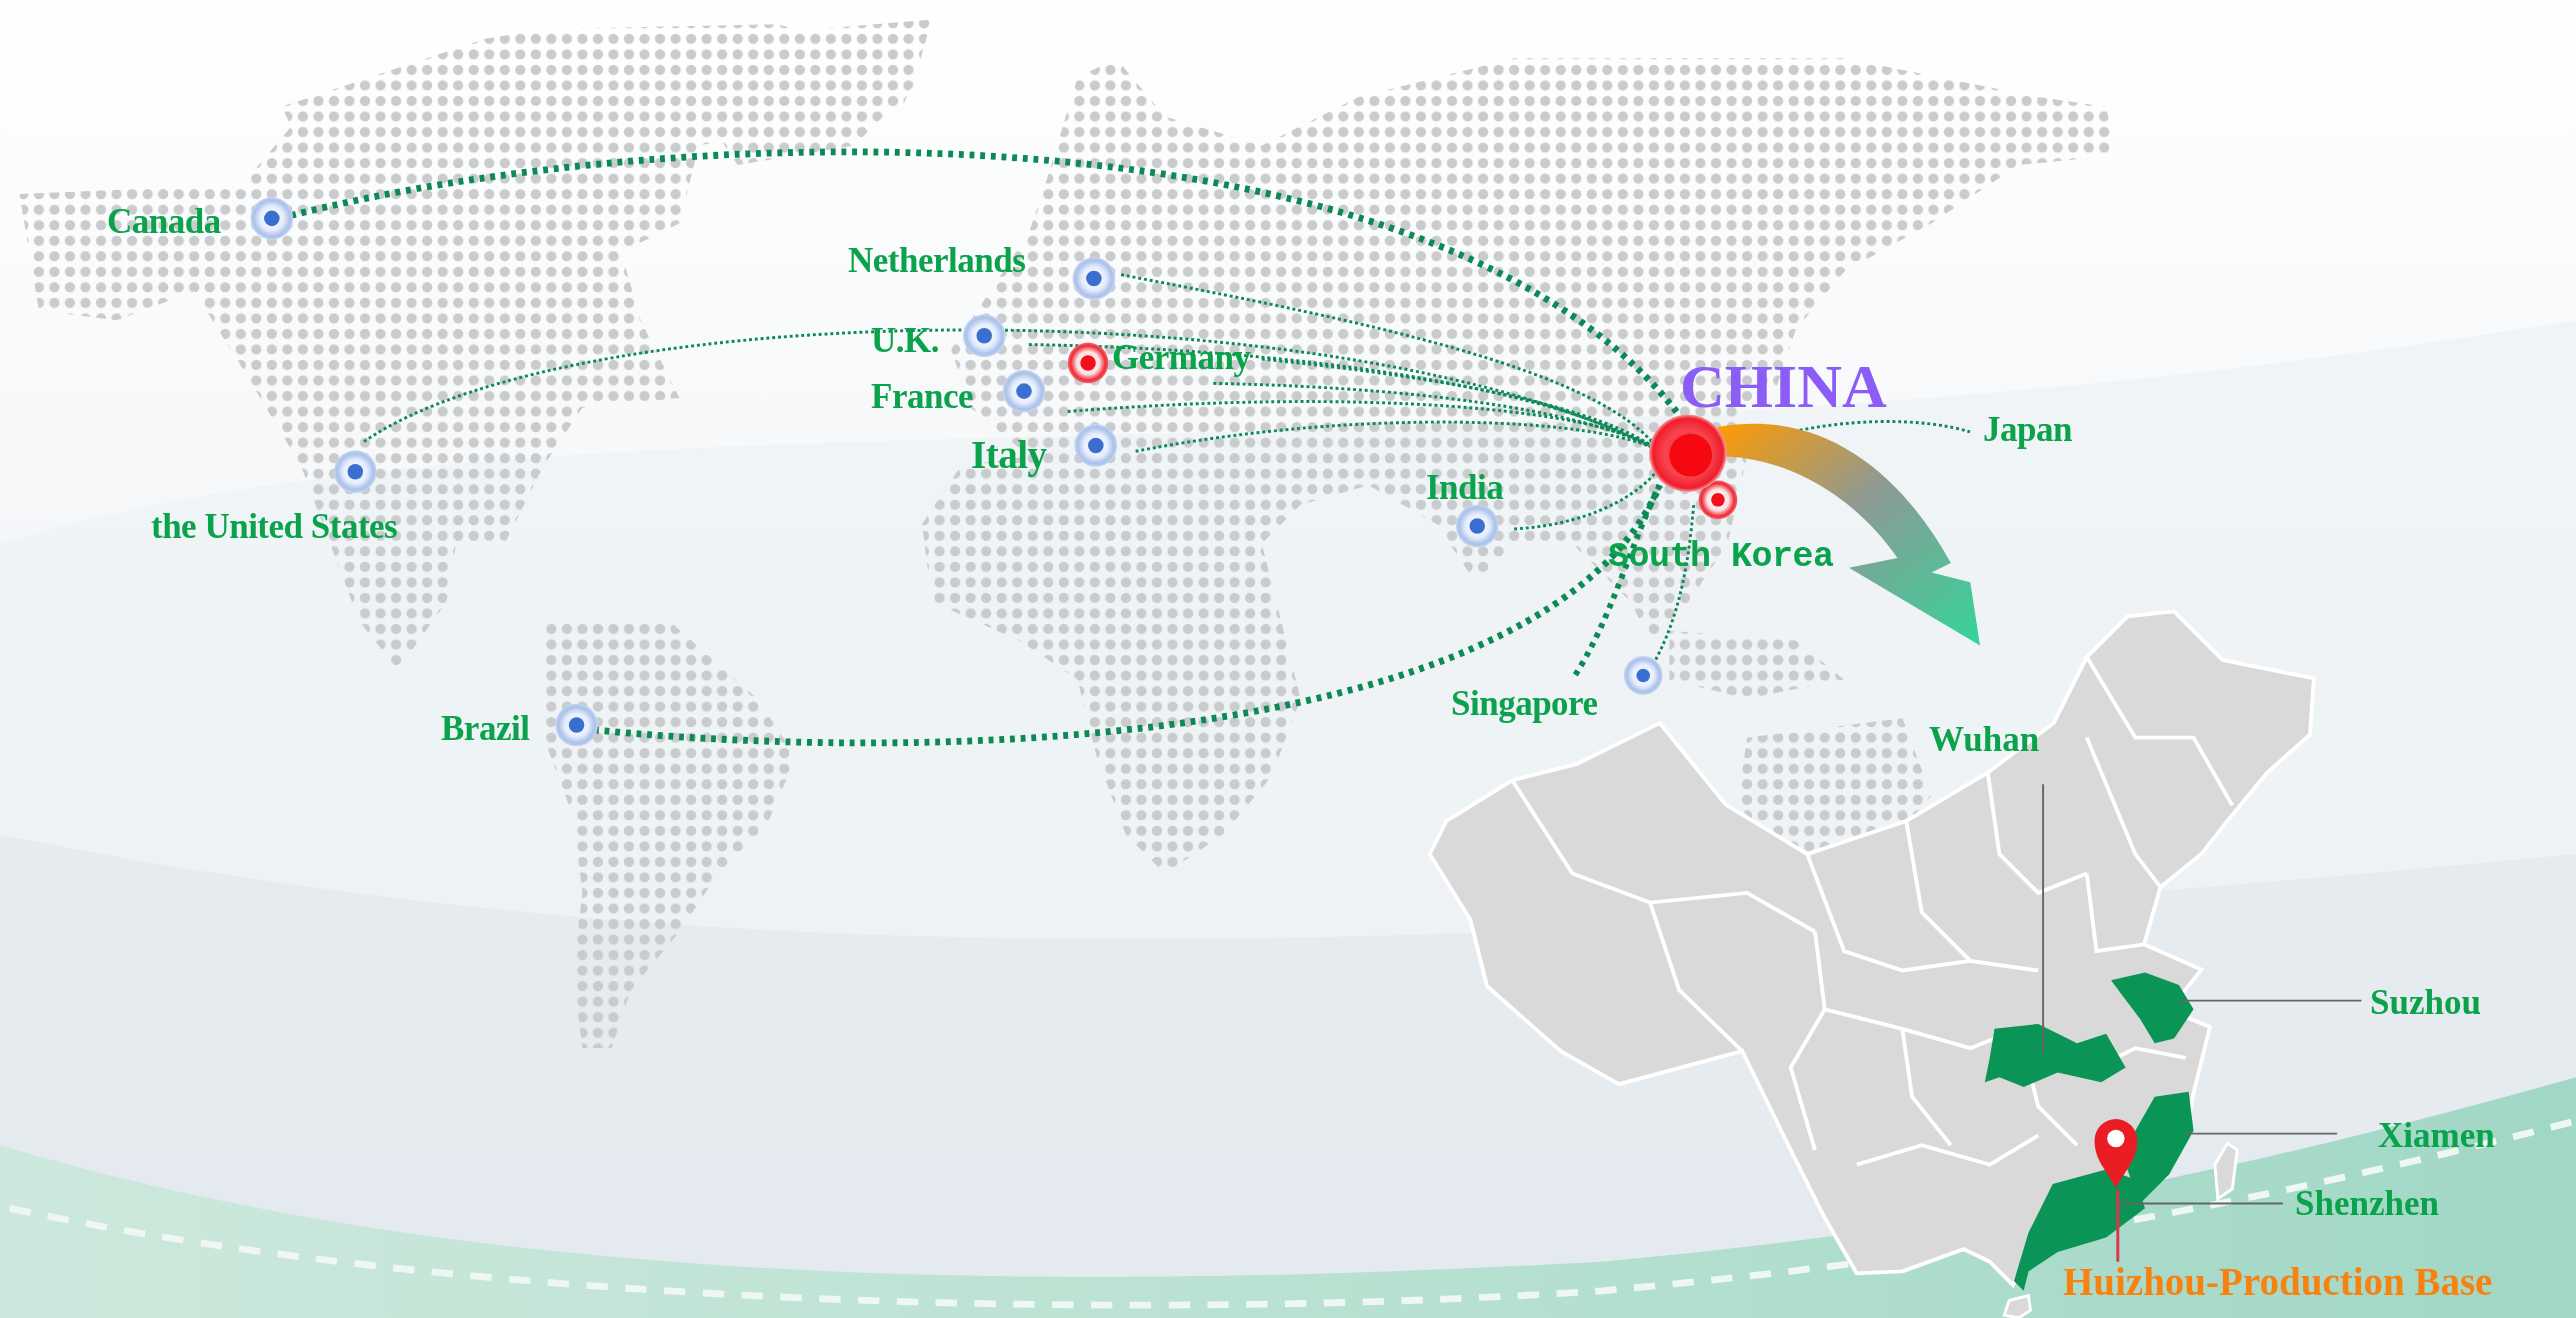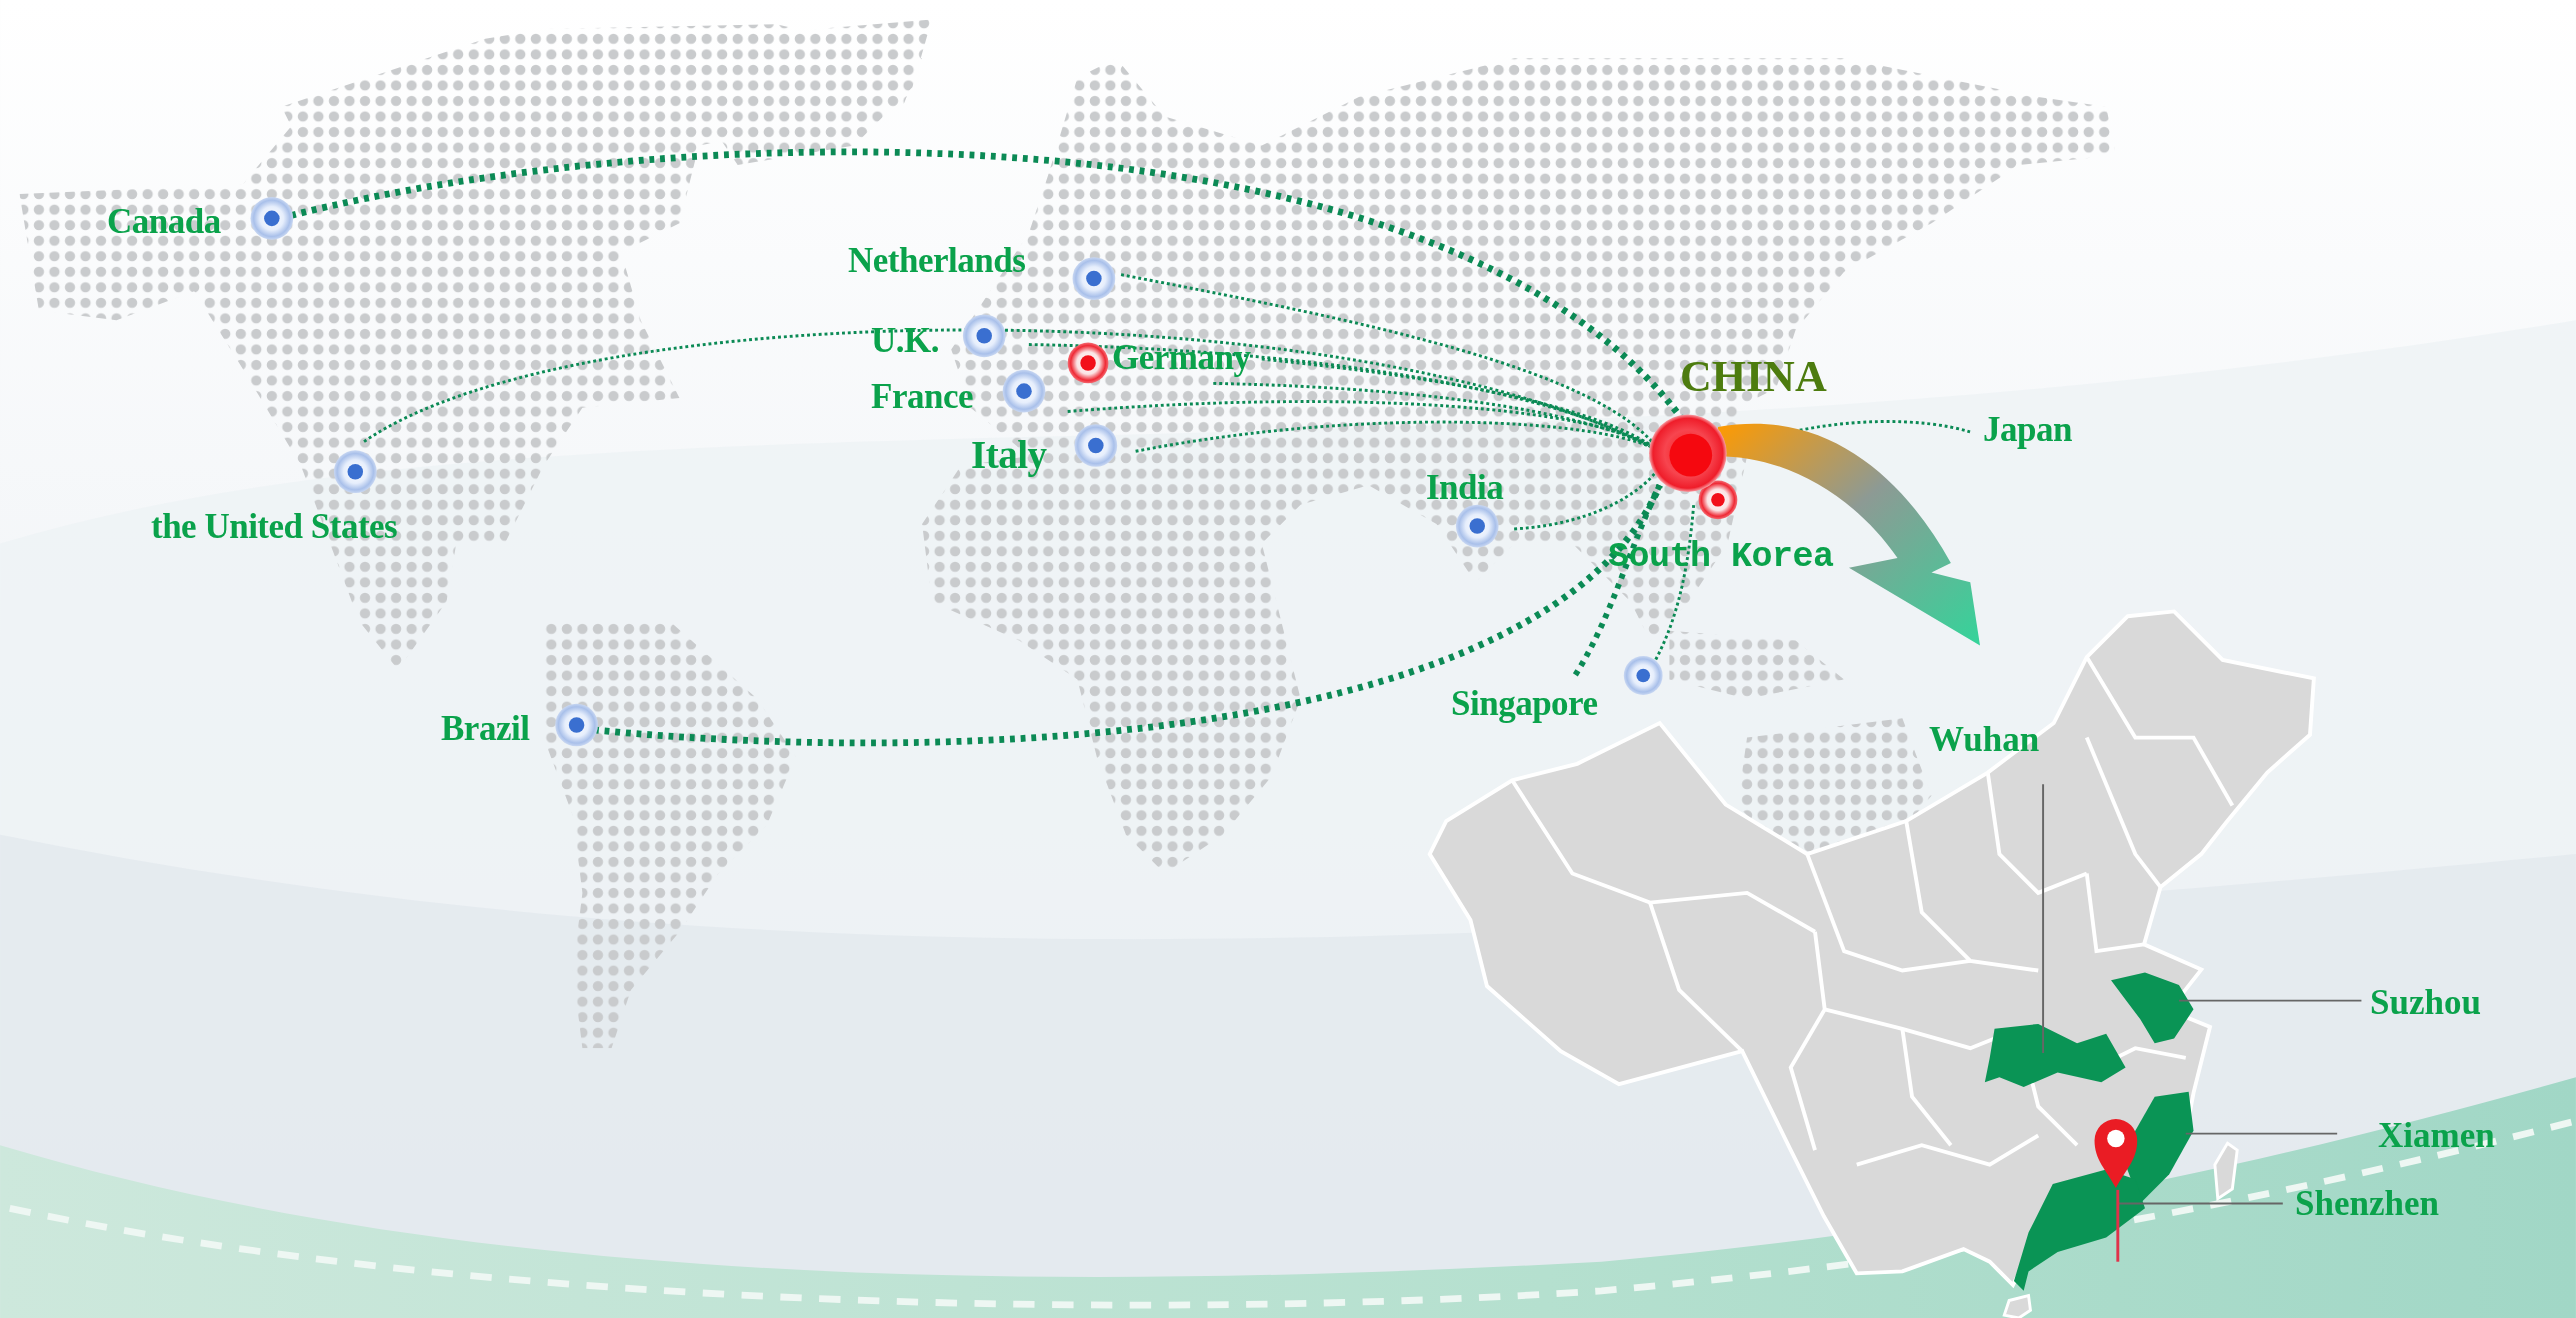--- a/index.html
+++ b/index.html
@@ -1,21 +1,21 @@
 <!DOCTYPE html>
 <html><head>
 <meta charset="utf-8">
 <style>
   html, body { margin:0; padding:0; }
   body { width:2576px; height:1318px; overflow:hidden; position:relative;
          font-family:"Liberation Serif", serif; background:#f4f6f8; }
   #stage { position:absolute; left:0; top:0; width:2576px; height:964px; }
   .label { position:absolute; font-weight:bold; white-space:nowrap; line-height:1; }
   .country { color:#0aa24b; font-size:35px; letter-spacing:-0.5px; }
-  .china { color:#4d7c0f; font-size:44px; }
+  .china { color:#8b5cf6; font-size:62px; }
   .city { color:#0aa24b; font-size:35px; }
   .base { color:#f7820f; font-size:39px; }
 </style>
 </head>
 <body>
 
 <div id="stage">
 
   <svg width="2576" height="1318" style="position:absolute;left:0;top:0" viewBox="0 0 2654 1358">
     <defs>
@@ -202,14 +202,15 @@
   <div class="label country" style="left:1426px;top:470px;">India</div>
   <div class="label country" style="left:1451px;top:686px;">Singapore</div>
   <div class="label country" style="left:1608px;top:540px;font-family:Liberation Mono, monospace;">South Korea</div>
   <div class="label country" style="left:1983px;top:412px;">Japan</div>
   <div class="label china" style="left:1680px;top:355px;">CHINA</div>
 
   <div class="label city" style="left:1929px;top:722px;">Wuhan</div>
   <div class="label city" style="left:2370px;top:985px;">Suzhou</div>
   <div class="label city" style="left:2350px;top:1118px;margin-left:28px;">Xiamen</div>
   <div class="label city" style="left:2295px;top:1186px;text-align:right;">Shenzhen</div>
+  <div class="label base" style="left:2063px;top:1262px;">Huizhou-Production Base</div>
 </div>
 
 
 </body></html>

